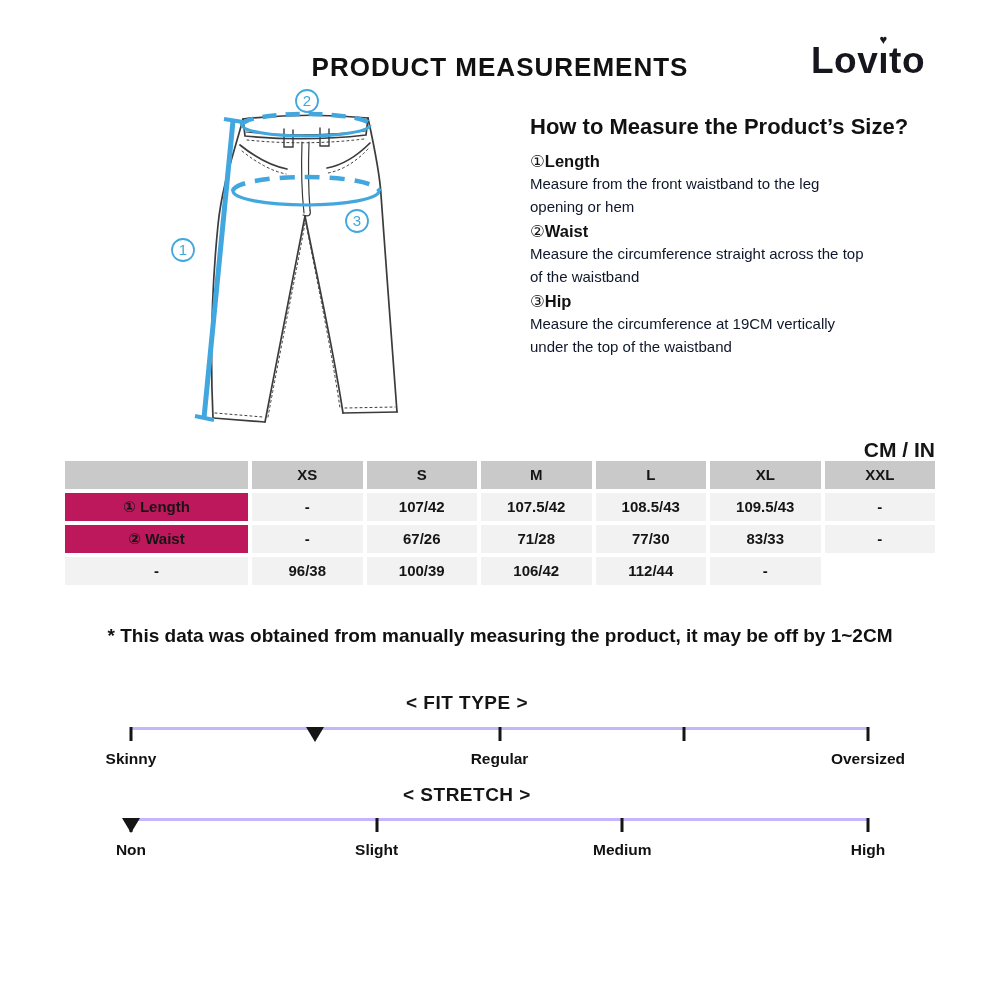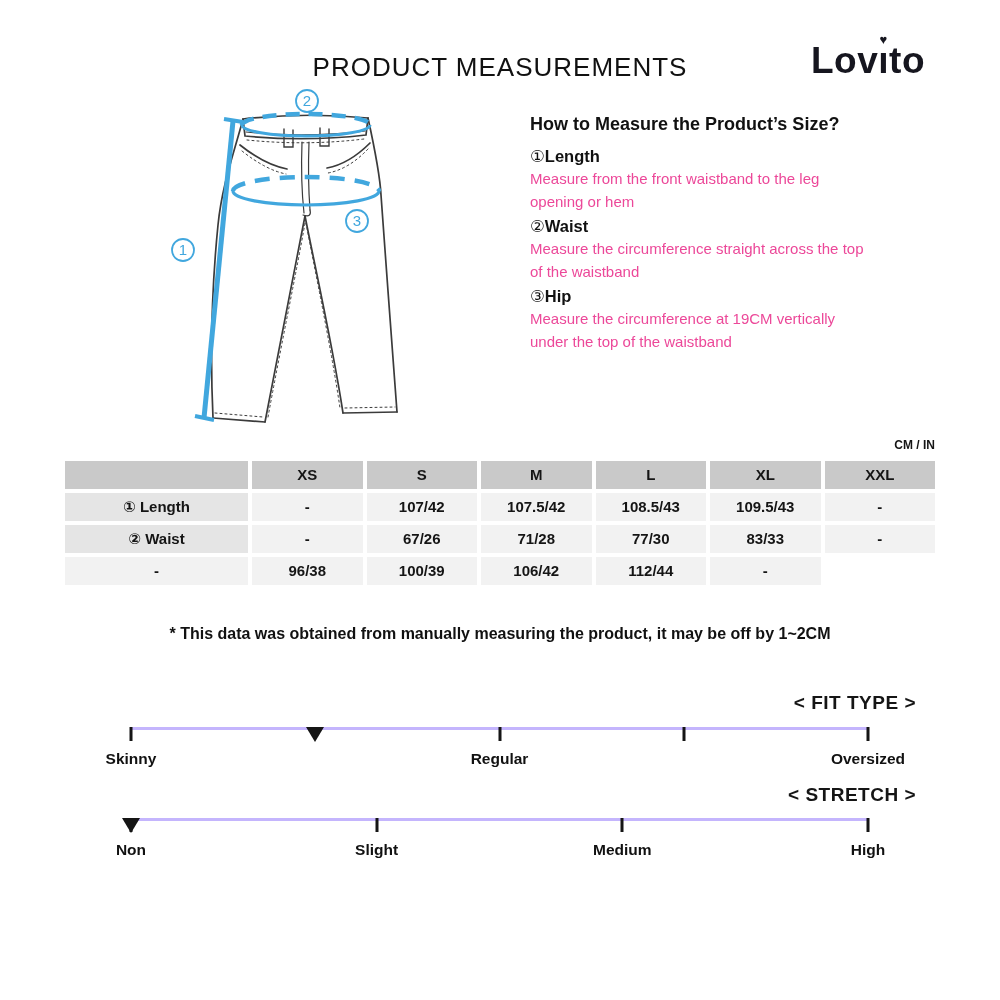--- a/index.html
+++ b/index.html
@@ -2,54 +2,54 @@
 <html><head>
 <meta charset="utf-8">
 <style>
   * { margin:0; padding:0; box-sizing:border-box; }
   html,body { background:#ffffff; }
   body { font-family:"Liberation Sans","DejaVu Sans",sans-serif; color:#151515; }
   .canvas { position:relative; width:1000px; height:1000px; background:#fff; overflow:hidden; }
 
   
   .page-title { position:absolute; top:52px; left:0; width:1000px; text-align:center;
-    font-size:26px; font-weight:400; letter-spacing:1px; color:#111; }
+    font-size:26px; font-weight:700; letter-spacing:1px; color:#111; }
   .brand { position:absolute; top:40px; right:75px; font-size:37px; font-weight:800;
     color:#16161f; letter-spacing:0.5px;margin-left:44px; }
   .brand .i-wrap { position:relative; display:inline-block; }
   .brand .heart { position:absolute; left:50%; top:-7px; transform:translateX(-50%);
     font-size:13px; line-height:1; }
 
   
   .diagram { position:absolute; left:150px; top:85px; width:330px; height:360px; }
 
   
   .howto { position:absolute; left:530px; top:114px; width:420px; }
-  .howto h2 { font-size:18px; font-weight:800; color:#111; margin:0 0 10px; }
+  .howto h2 { font-size:22px; font-weight:800; color:#111; margin:0 0 10px; }
   .mi-name { font-size:16.5px; font-weight:bold; color:#111; padding:2px 0 1px; }
   .mi-name .circ { font-weight:normal; }
-  .mi-desc { font-size:15px; color:#ec4899; line-height:23px; width:338px; margin-bottom:2px; }
+  .mi-desc { font-size:15px; color:#0f172a; line-height:23px; width:338px; margin-bottom:2px; }
 
   
   .unit-label { position:absolute; top:438px; left:65px; width:870px; text-align:right;
-    font-size:12px; font-weight:800; }
+    font-size:21px; font-weight:800; }
   .size-table { position:absolute; left:65px; top:461px; width:870px;
     display:grid; grid-template-columns:183px repeat(6,1fr); gap:4px; }
   .size-table .cell { height:28px; line-height:28px; text-align:center;
     font-size:15px; font-weight:bold; }
   .size-table .head { background:#c9c9c9; }
-  .size-table .rowlabel { background:#e5e5e5; }
+  .size-table .rowlabel { background:#be185d; }
   .size-table .val { background:#f2f2f2; }
 
   
   .note { position:absolute; top:625px; left:0; width:1000px; text-align:center;
-    font-size:16px; font-weight:800; color:#111; }
-
-  
-  .scale-title { position:absolute; left:4px; width:912px; text-align:right;
+    font-size:19px; font-weight:800; color:#111; }
+
+  
+  .scale-title { position:absolute; left:11px; width:912px; text-align:center;
     font-size:19px; font-weight:800; letter-spacing:0.5px; }
   .scale-line { position:absolute; left:131px; width:737px; height:3px; background:#c4b5fd; }
   .tick { position:absolute; top:0; width:3px; height:14px; background:#151515;
     transform:translateX(-50%); }
   .marker { position:absolute; top:0; width:0; height:0; transform:translateX(-50%);
     border-left:9px solid transparent; border-right:9px solid transparent;
     border-top:15px solid #151515; }
   .scale-label { position:absolute; top:23px; transform:translateX(-50%);
     font-size:15.5px; font-weight:800; white-space:nowrap; color:#111; }
   #fit-title { top:692px; }

